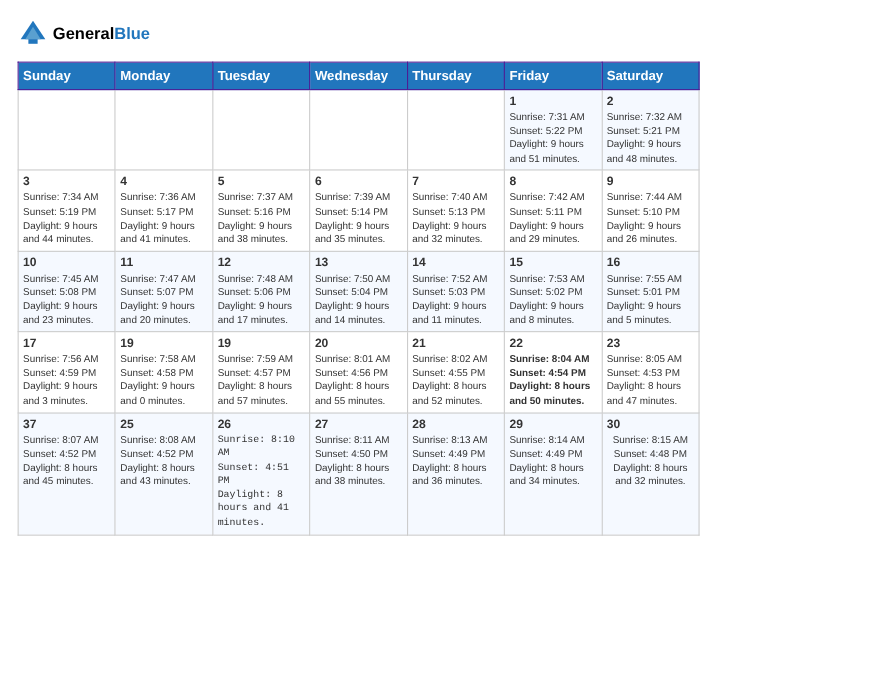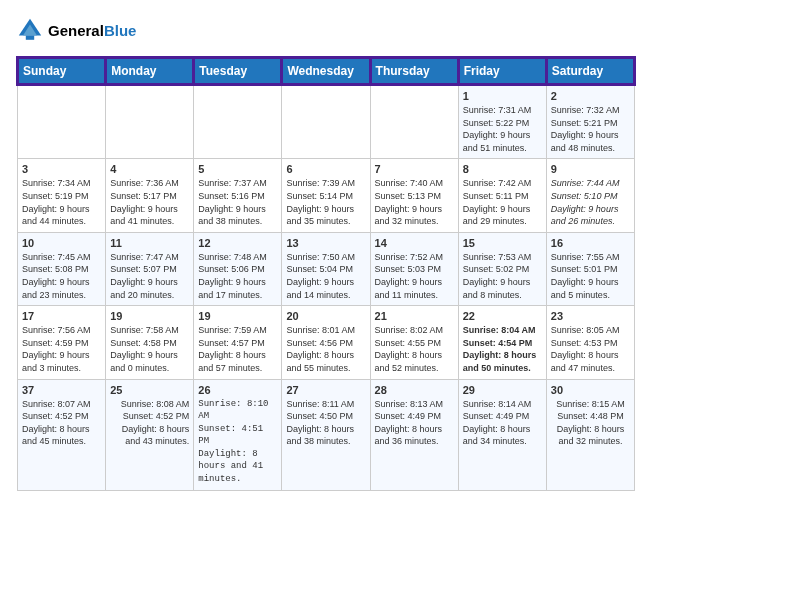--- a/index.html
+++ b/index.html
@@ -45,21 +45,21 @@
       width: 100%;
       border-collapse: collapse;
     }
     thead tr th {
       background-color: #2176bd;
       color: #fff;
       font-size: 12px;
       font-weight: bold;
       padding: 5px 4px;
       text-align: left;
-      border: 3px solid #4c1d95;
+      border: 1px solid #4c1d95;
     }
     tbody tr td {
       vertical-align: top;
       border: 1px solid #ccc;
       padding: 4px 4px;
       font-size: 9.5px;
       color: #333;
       width: calc(100% / 7);
       min-height: 80px;
       background: #fff;
@@ -170,21 +170,21 @@
 Daylight: 9 hours and 32 minutes.</div>
           </td>
           <td>
             <span class="day-num">8</span>
             <div class="day-info" style="white-space: pre-line;">Sunrise: 7:42 AM
 Sunset: 5:11 PM
 Daylight: 9 hours and 29 minutes.</div>
           </td>
           <td>
             <span class="day-num">9</span>
-            <div class="day-info" style="white-space: pre-line; font-style: italic;">Sunrise: 7:44 AM
+            <div class="day-info" style="white-space: pre-line;">Sunrise: 7:44 AM
 Sunset: 5:10 PM
 Daylight: 9 hours and 26 minutes.</div>
           </td>
         </tr>
         <tr>
           <td>
             <span class="day-num">10</span>
             <div class="day-info" style="white-space: pre-line;">Sunrise: 7:45 AM
 Sunset: 5:08 PM
 Daylight: 9 hours and 23 minutes.</div>
@@ -272,21 +272,21 @@
         </tr>
         <tr>
           <td>
             <span class="day-num">37</span>
             <div class="day-info" style="white-space: pre-line;">Sunrise: 8:07 AM
 Sunset: 4:52 PM
 Daylight: 8 hours and 45 minutes.</div>
           </td>
           <td>
             <span class="day-num">25</span>
-            <div class="day-info" style="white-space: pre-line; text-align: right;">Sunrise: 8:08 AM
+            <div class="day-info" style="white-space: pre-line;">Sunrise: 8:08 AM
 Sunset: 4:52 PM
 Daylight: 8 hours and 43 minutes.</div>
           </td>
           <td>
             <span class="day-num">26</span>
             <div class="day-info" style="white-space: pre-line; font-family: Liberation Mono, monospace;">Sunrise: 8:10 AM
 Sunset: 4:51 PM
 Daylight: 8 hours and 41 minutes.</div>
           </td>
           <td>

